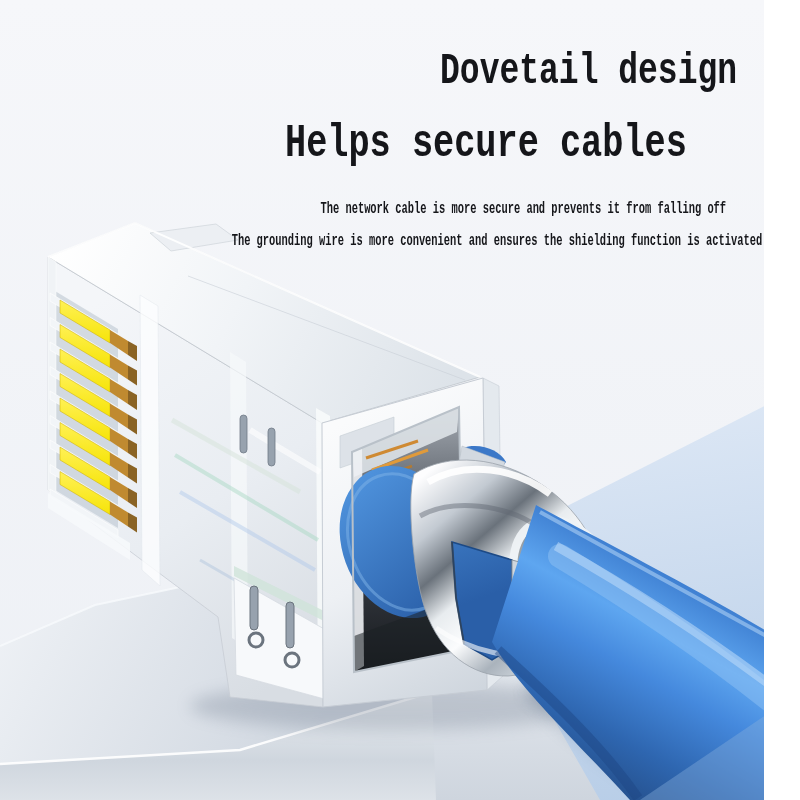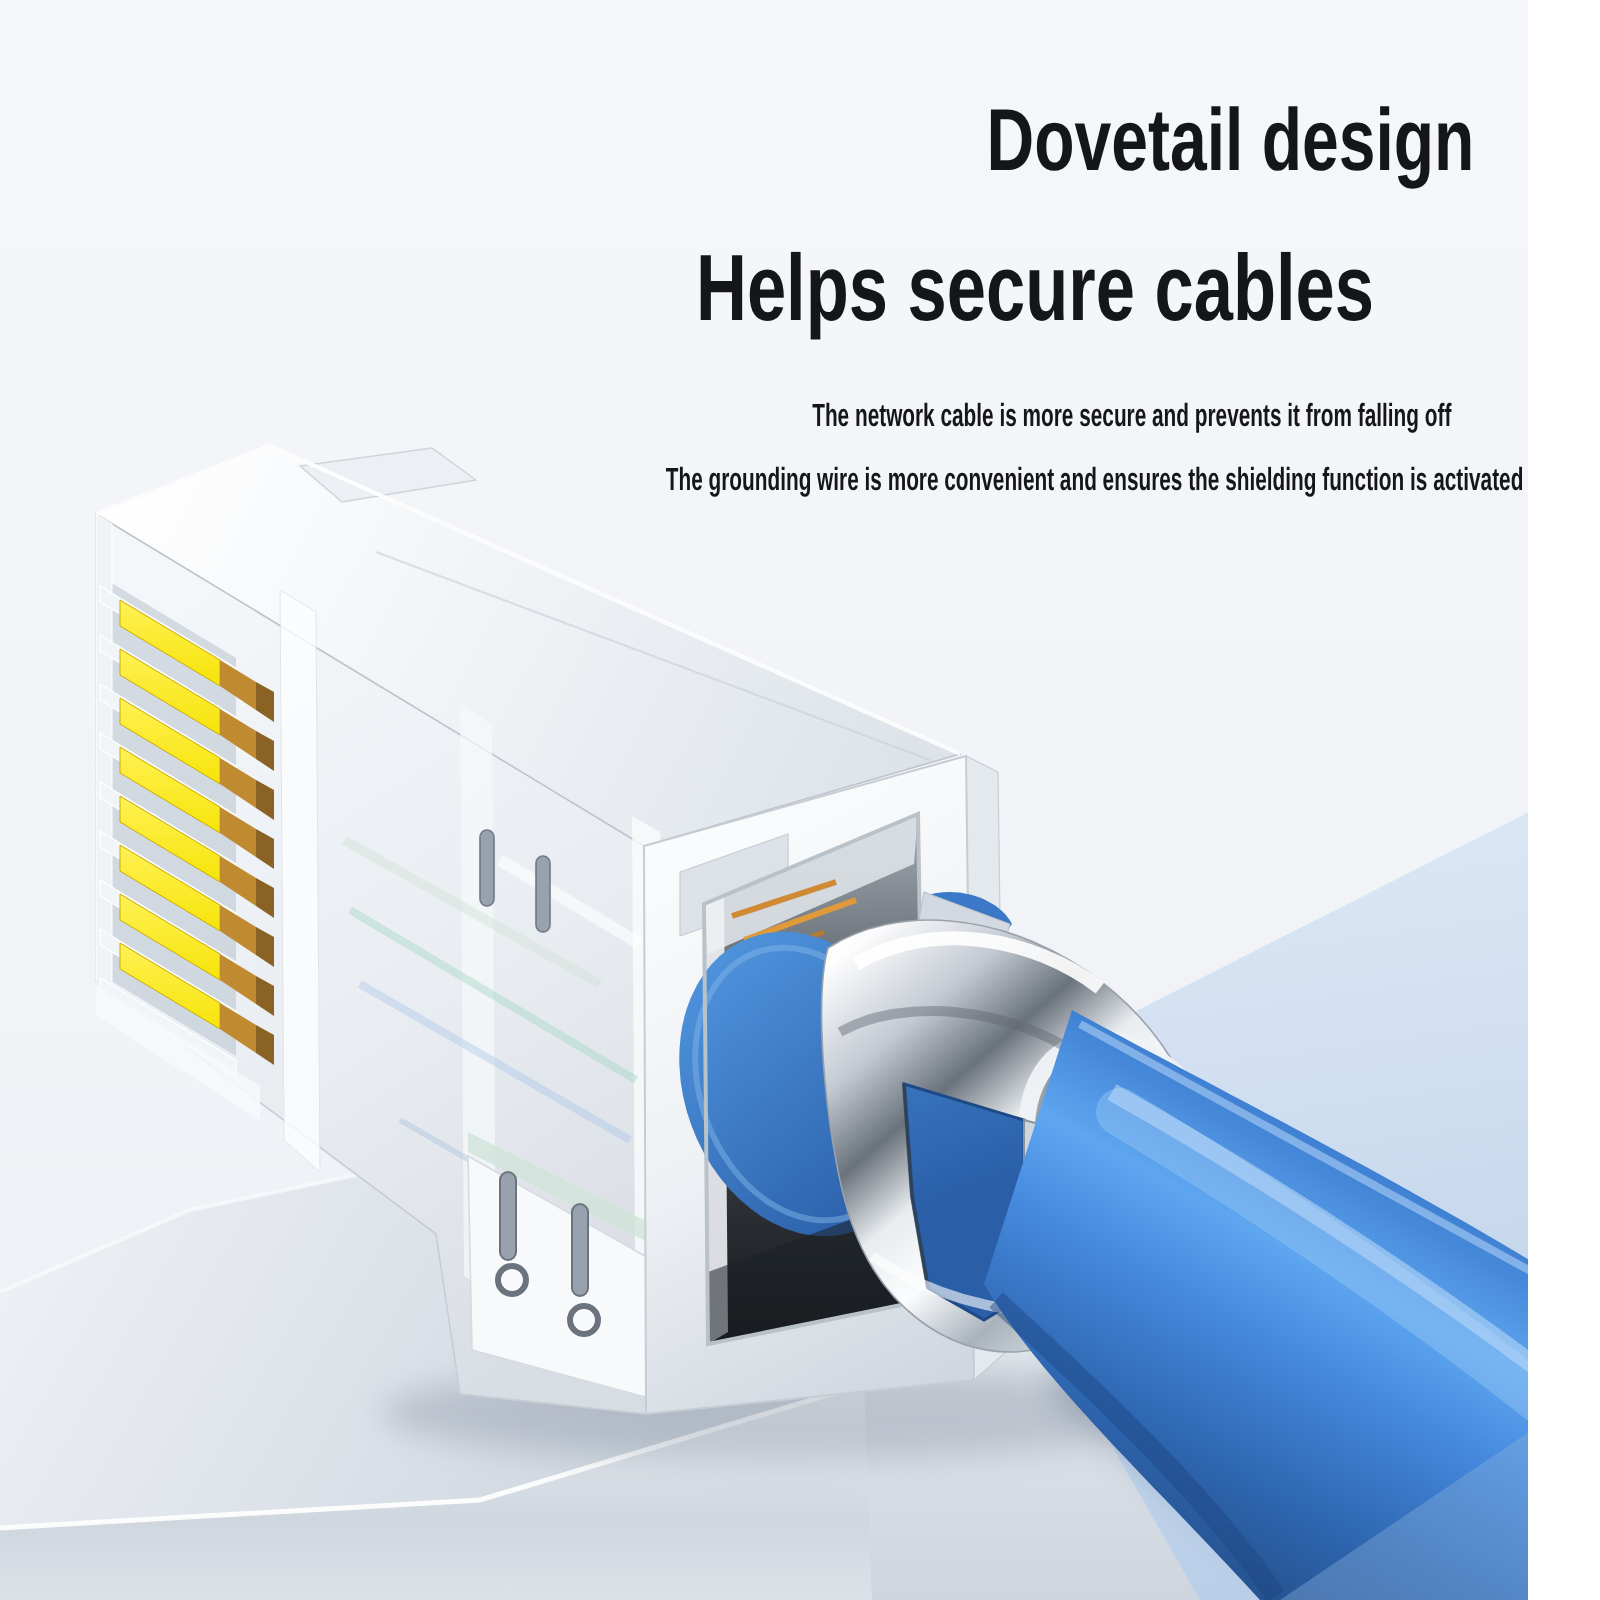--- a/index.html
+++ b/index.html
@@ -9,21 +9,21 @@
     --table-light:#dfe9f6; --table-dark:#b7cde7;
     --pin-yellow:#f6e408; --pin-yellow-light:#fff155; --pin-gold:#c08a30;
     --metal-light:#fafbfc; --metal-mid:#aab3bc; --metal-dark:#6a727b;
     --plastic-light:#f4f6f9; --plastic-shade:#d8dde3;
   }
   html,body{margin:0;padding:0;}
   body{background:#fff;}
   .stage{
     position:relative; width:764px; height:800px; overflow:hidden;
     background:var(--background);
-    font-family:Liberation Sans, sans-serif;
+    font-family:Liberation Mono, monospace;
   }
   .stage svg{position:absolute;left:0;top:0;}
   .txt{position:absolute; color:var(--text); white-space:nowrap; line-height:1.05;}
   .t1{top:48px; right:27px; font-size:44px; font-weight:700; transform:scaleX(.75); transform-origin:100% 0;}
   .t2{top:119px; right:77px; font-size:47px; font-weight:700; transform:scaleX(.75); transform-origin:100% 0;}
   .s1{top:201px; right:38px; font-size:16px; font-weight:600; transform:scaleX(.65); transform-origin:100% 0;}
   .s2{top:233px; right:2px;  font-size:16px; font-weight:600; transform:scaleX(.65); transform-origin:100% 0;}
   .note-wrap{position:absolute; top:756px; left:0; width:100%; text-align:center;}
   .note{position:static; display:inline-block; font-size:17px; font-weight:700; transform:scaleX(.64); transform-origin:50% 0;}
 </style>

